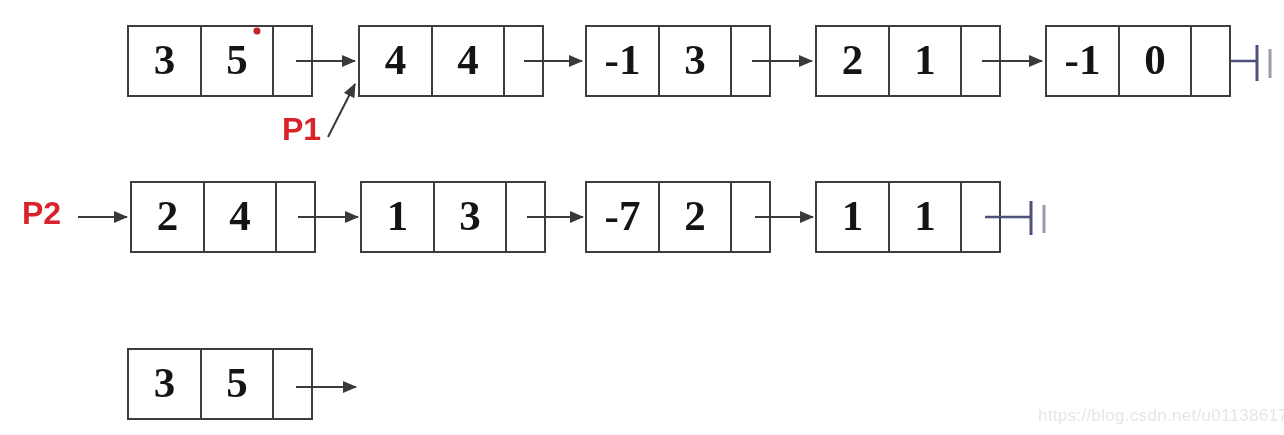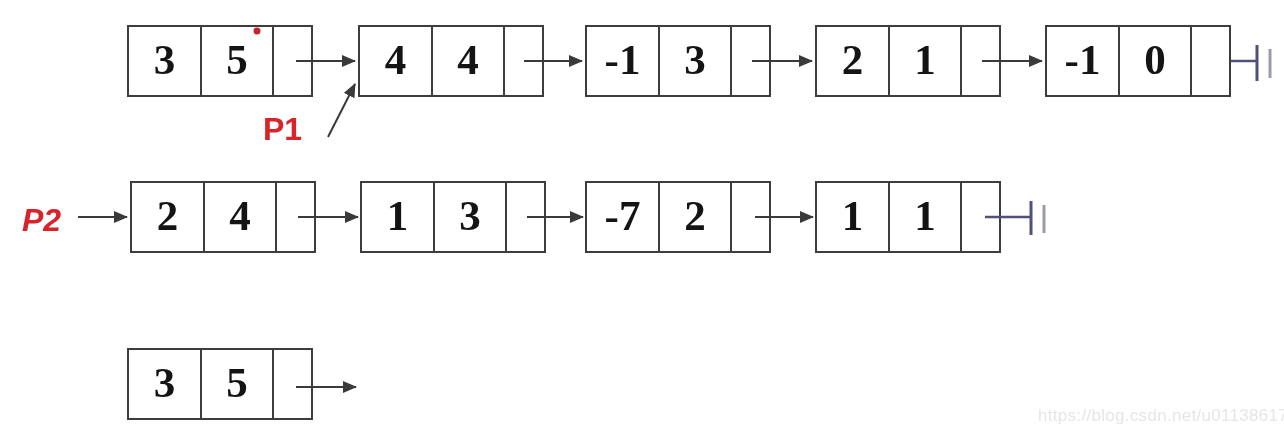--- a/index.html
+++ b/index.html
@@ -108,22 +108,22 @@
     <div class="cell exp">1</div>
     <div class="cell ptr"></div>
   </div>
 
   <div class="node" style="left:127px; top:348px;">
     <div class="cell coef">3</div>
     <div class="cell exp">5</div>
     <div class="cell ptr"></div>
   </div>
 
-  <div class="ptr-label" style="left:263px; top:113px;">P1</div>
-  <div class="ptr-label" style="left:22px; top:204px;font-style:italic;">P2</div>
+  <div class="ptr-label" style="left:282px; top:113px;">P1</div>
+  <div class="ptr-label" style="left:22px; top:197px;">P2</div>
 
   <svg class="overlay" width="1284" height="435" viewBox="0 0 1284 435">
     <defs>
       <marker id="ah" markerUnits="userSpaceOnUse" markerWidth="14" markerHeight="12" refX="13" refY="6" orient="auto">
         <path d="M0,0 L14,6 L0,12 z" fill="#3a3a3a"></path>
       </marker>
     </defs>
 
     <g>
       <line x1="296" y1="61" x2="355" y2="61" stroke="#3a3a3a" stroke-width="2" marker-end="url(#ah)"></line>

